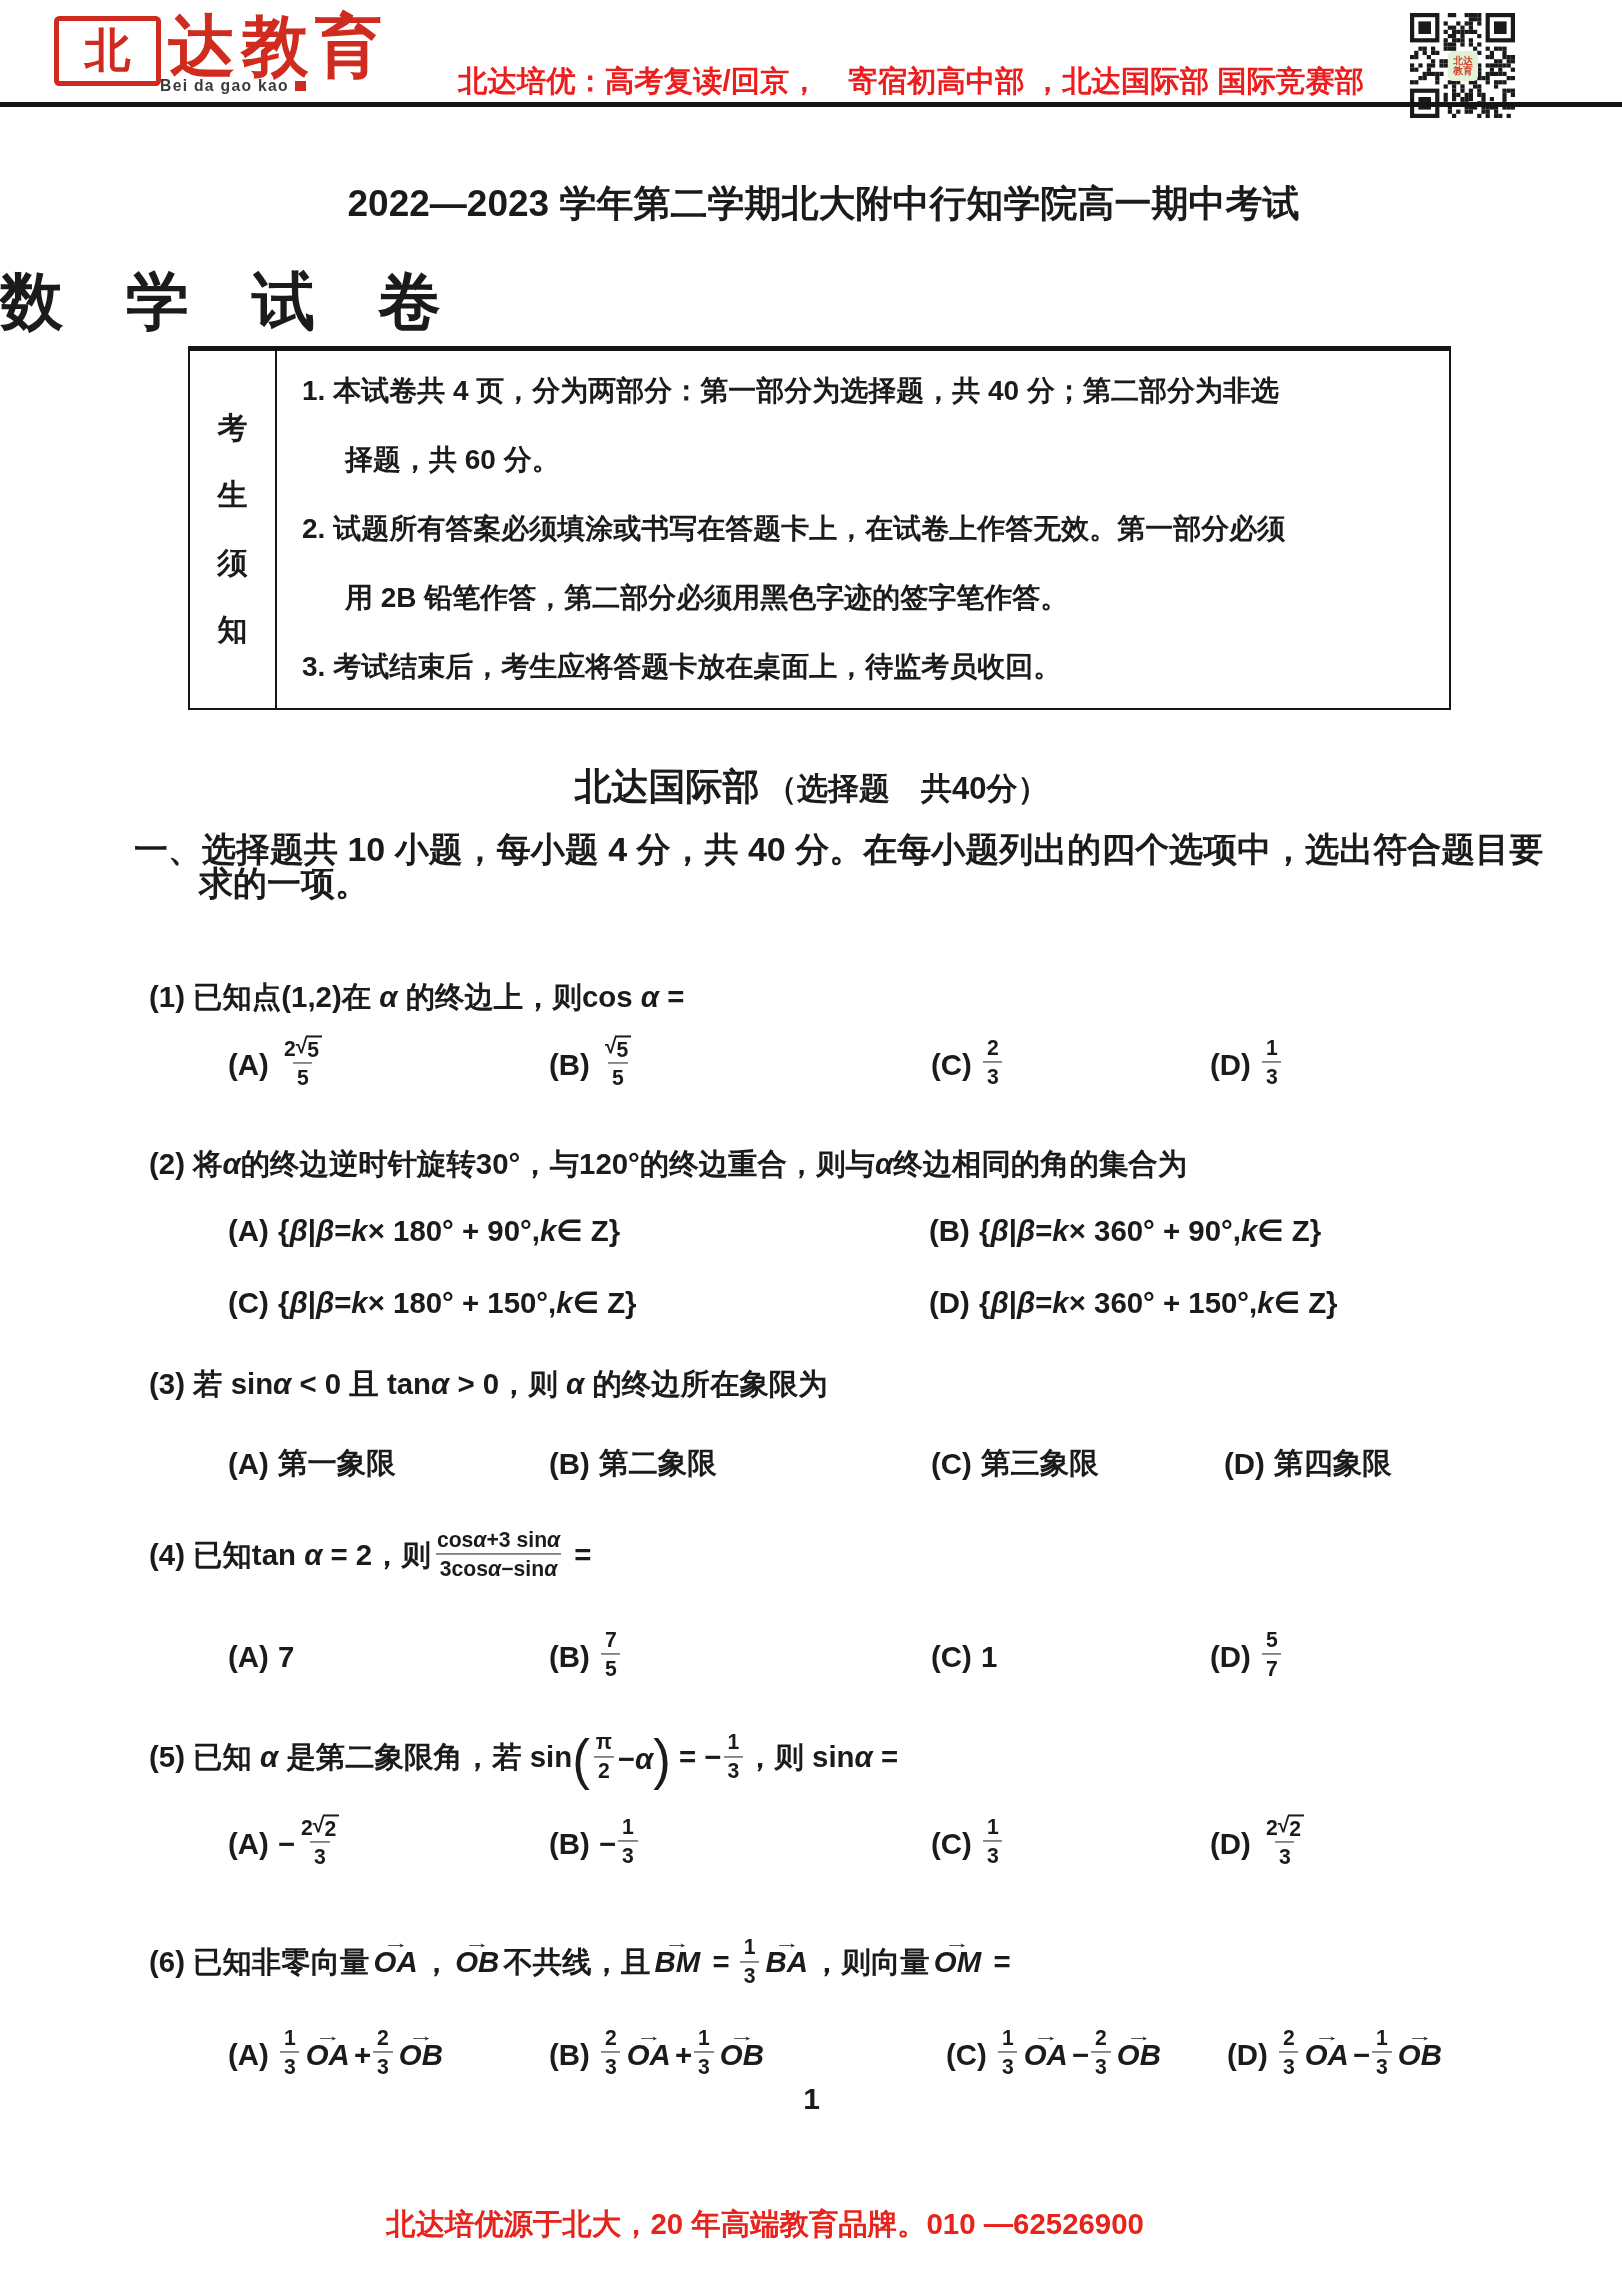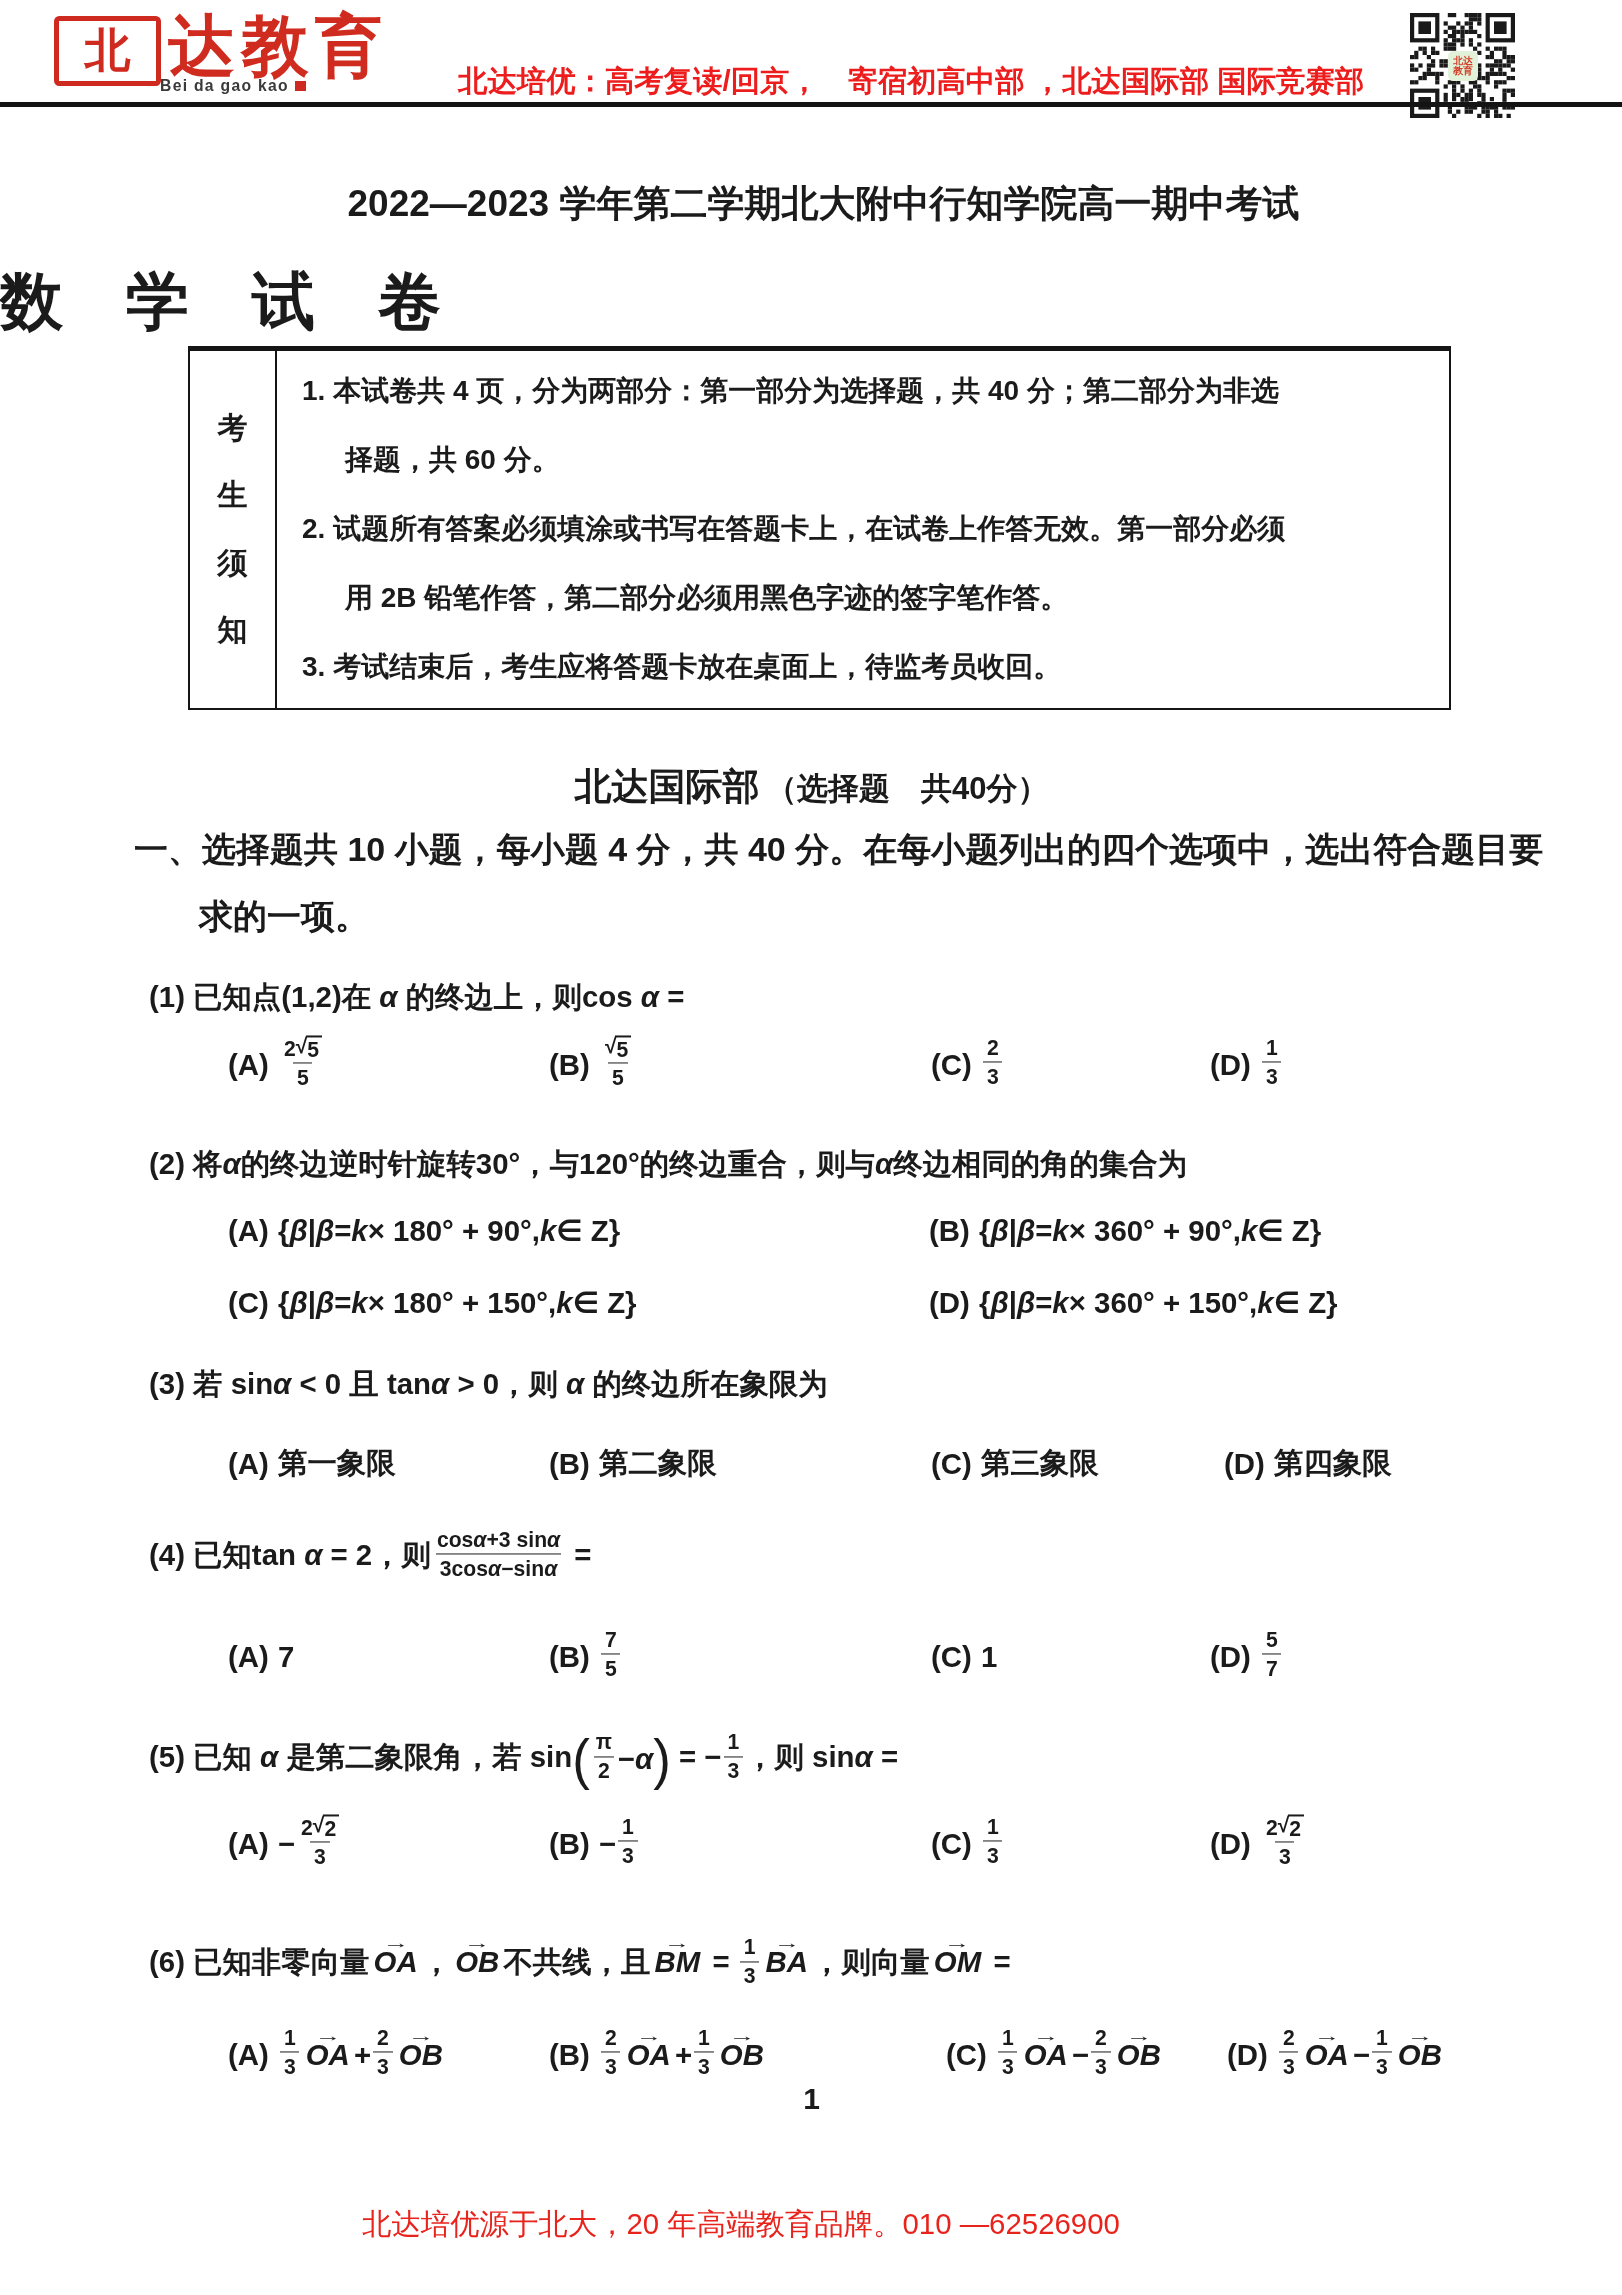--- a/index.html
+++ b/index.html
@@ -35,21 +35,21 @@
   .notice-body{position:absolute;left:87px;top:0;right:0;bottom:0;padding:26px 19.6px 0 25px;}
   .notice-body p{margin:0 0 41px 0;font-size:28px;font-weight:600;line-height:1;white-space:nowrap;}
   .notice-body p.cont{padding-left:43px;}
 
   
   .part-heading{position:absolute;left:0;top:762px;width:100%;text-align:center;white-space:nowrap;}
   .ph-main{font-size:37px;font-weight:800;}
   .ph-sub{font-size:31px;font-weight:700;margin-left:6.5px;}
   .intro{position:absolute;left:134px;top:832px;width:1368px;}
   .intro div{font-size:34px;font-weight:600;line-height:1;white-space:nowrap;}
-  .intro div.cont{margin-top:33px;padding-left:65px;}
+  .intro div.cont{padding-left:65px;}
 
   
   .stem{position:absolute;left:149px;font-size:29.4px;font-weight:600;line-height:1.25;white-space:nowrap;}
   .opts{position:absolute;left:228px;display:grid;font-size:29.4px;font-weight:600;}
   .opt{display:flex;align-items:center;white-space:nowrap;}
   .opt-label{margin-right:9.2px;}
   .opt-body{display:inline-flex;align-items:center;}
 
   .q1-stem{top:979px;} .q1-opts{top:1038px;grid-template-columns:321px 382px 279px auto;}
   .q2-stem{top:1146px;} .q2-opts{top:1214px;grid-template-columns:701px auto;row-gap:38px;}
@@ -69,21 +69,21 @@
   .sqrt .rad{border-top:0.1em solid currentColor;line-height:1;padding:0.08em 0.12em 0 0.05em;margin-left:-0.05em;}
   .vec{font-style:italic;position:relative;display:inline-block;margin:16px 0.14em;}
   .vec::after{content:"→";position:absolute;font-style:normal;left:50%;top:-0.66em;
         transform:translateX(-50%) scaleX(1.8);font-size:0.5em;}
   .bigp{display:inline-flex;align-items:center;vertical-align:middle;}
   .bigp .g{font-size:1.8em;font-weight:400;line-height:1;transform:scaleY(1.05);}
   .pin{display:inline-flex;align-items:center;}
 
   
   .pagenum{position:absolute;left:0;top:2082px;width:100%;text-align:center;font-size:30px;font-weight:600;}
-  .footer{position:absolute;left:362px;top:2205px;font-size:29.4px;font-weight:400;color:#e8231c;white-space:nowrap;text-align:right;}
+  .footer{position:absolute;left:386px;top:2205px;font-size:29.4px;font-weight:700;color:#e8231c;white-space:nowrap;text-align:right;}
 </style>
 </head>
 <body>
 
 <div class="page">
 
   <div>
     <div class="seal">
       <span>北</span>
     </div>

